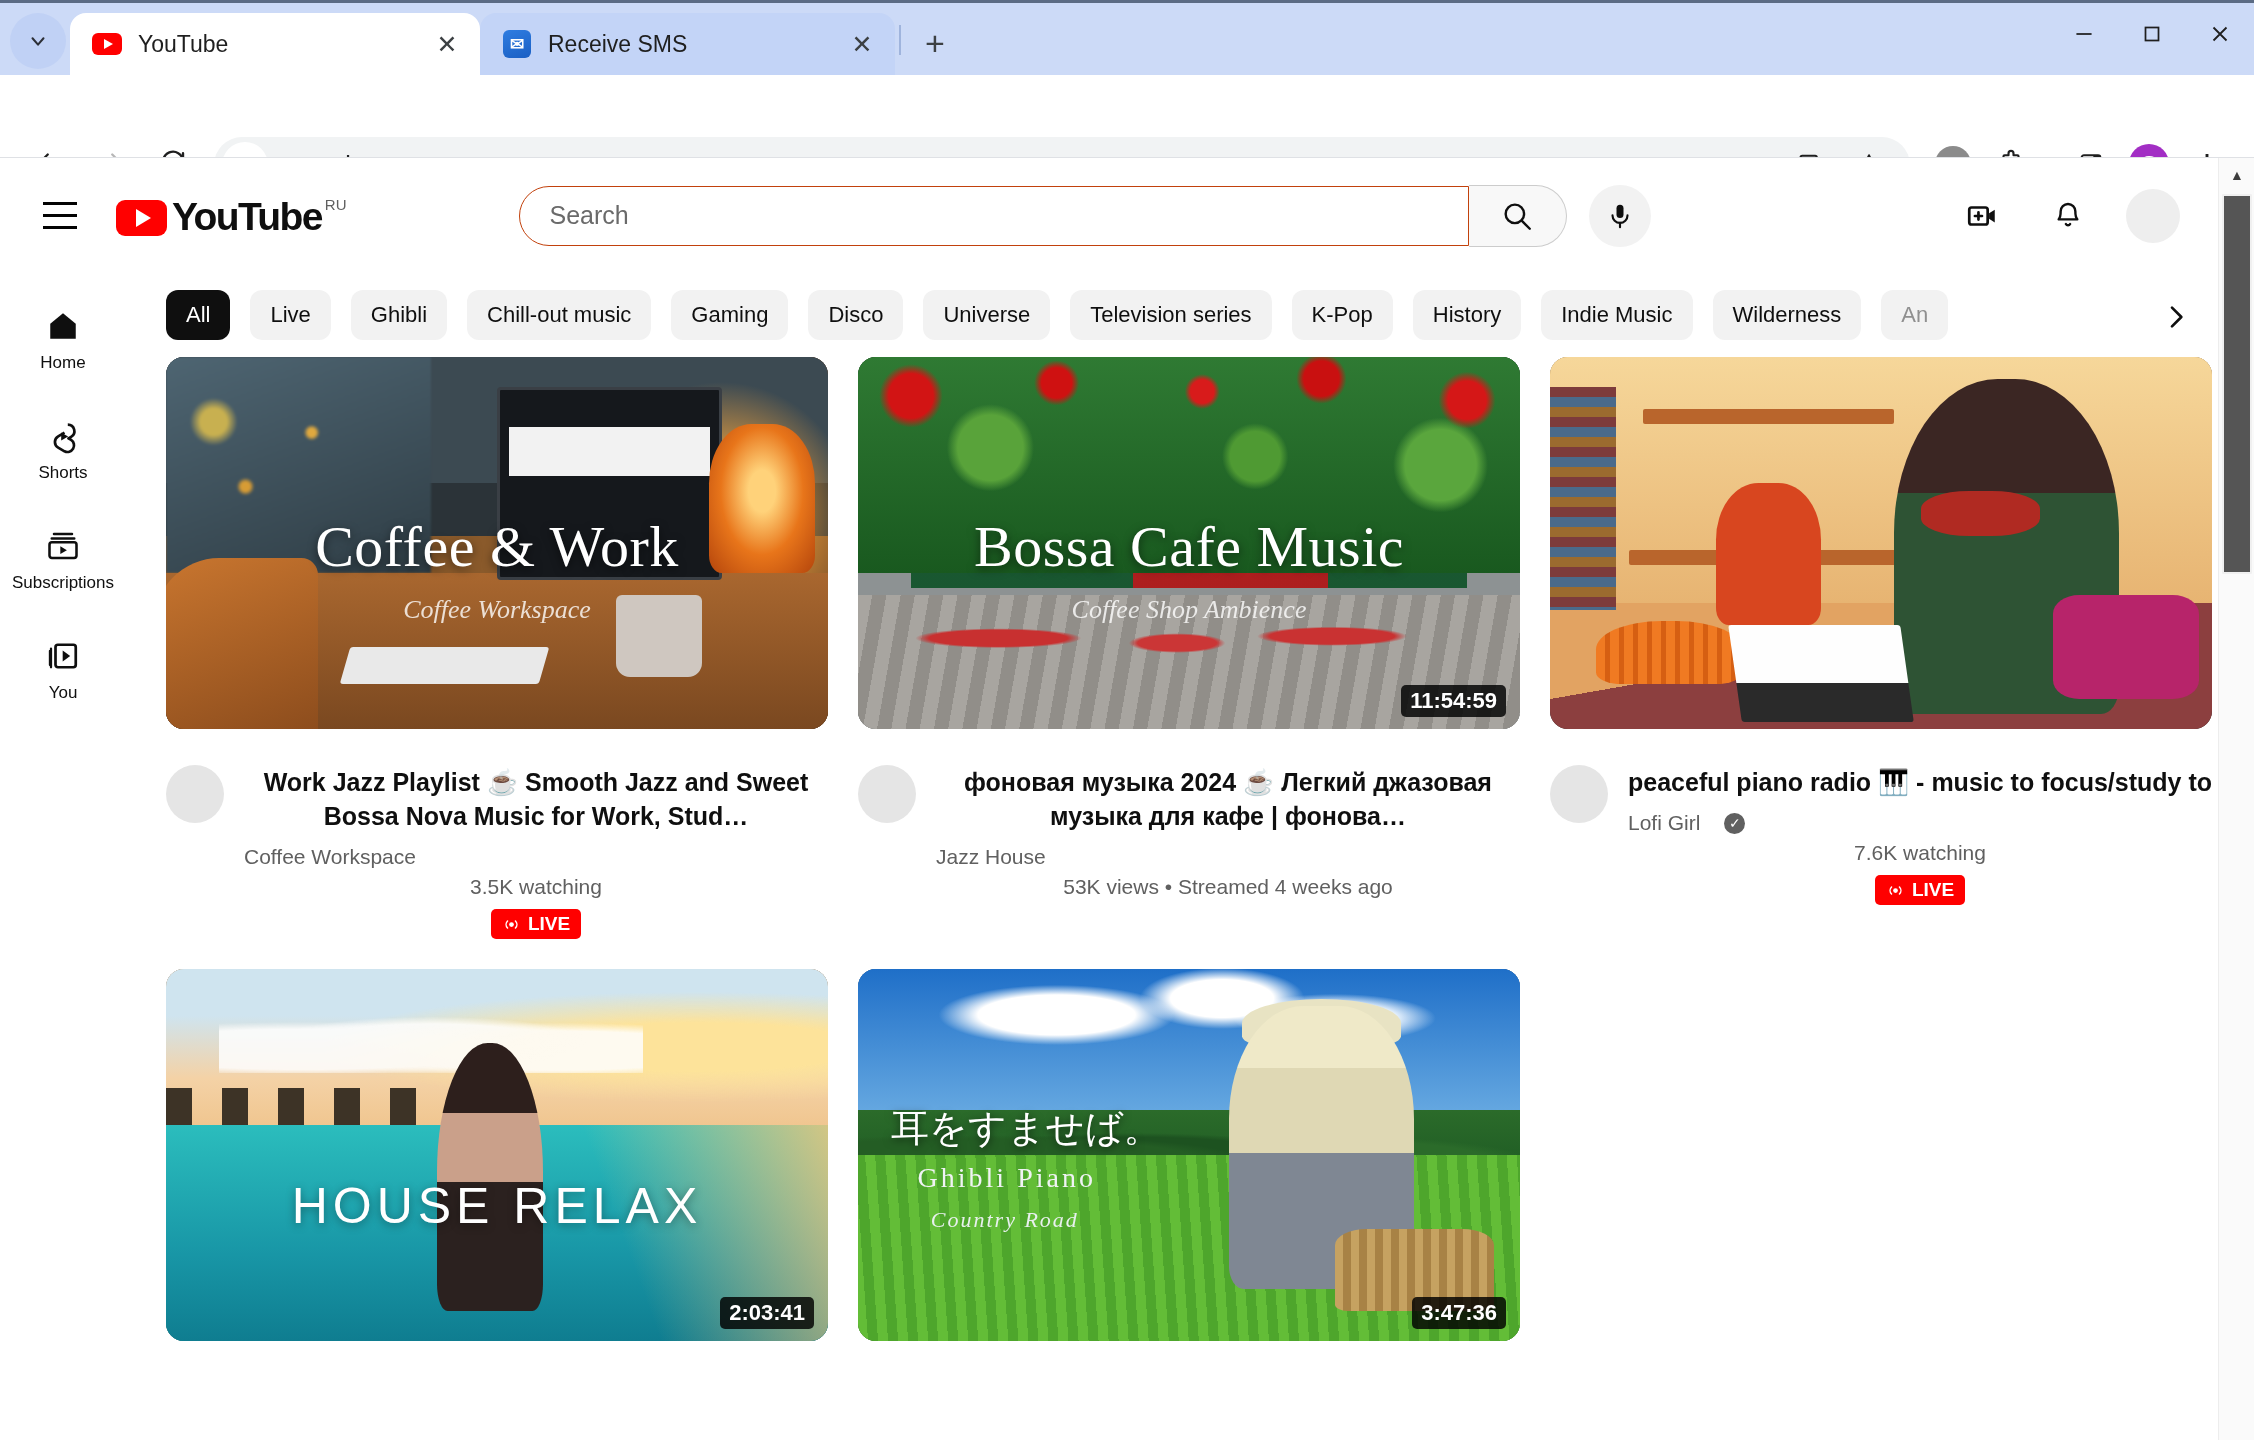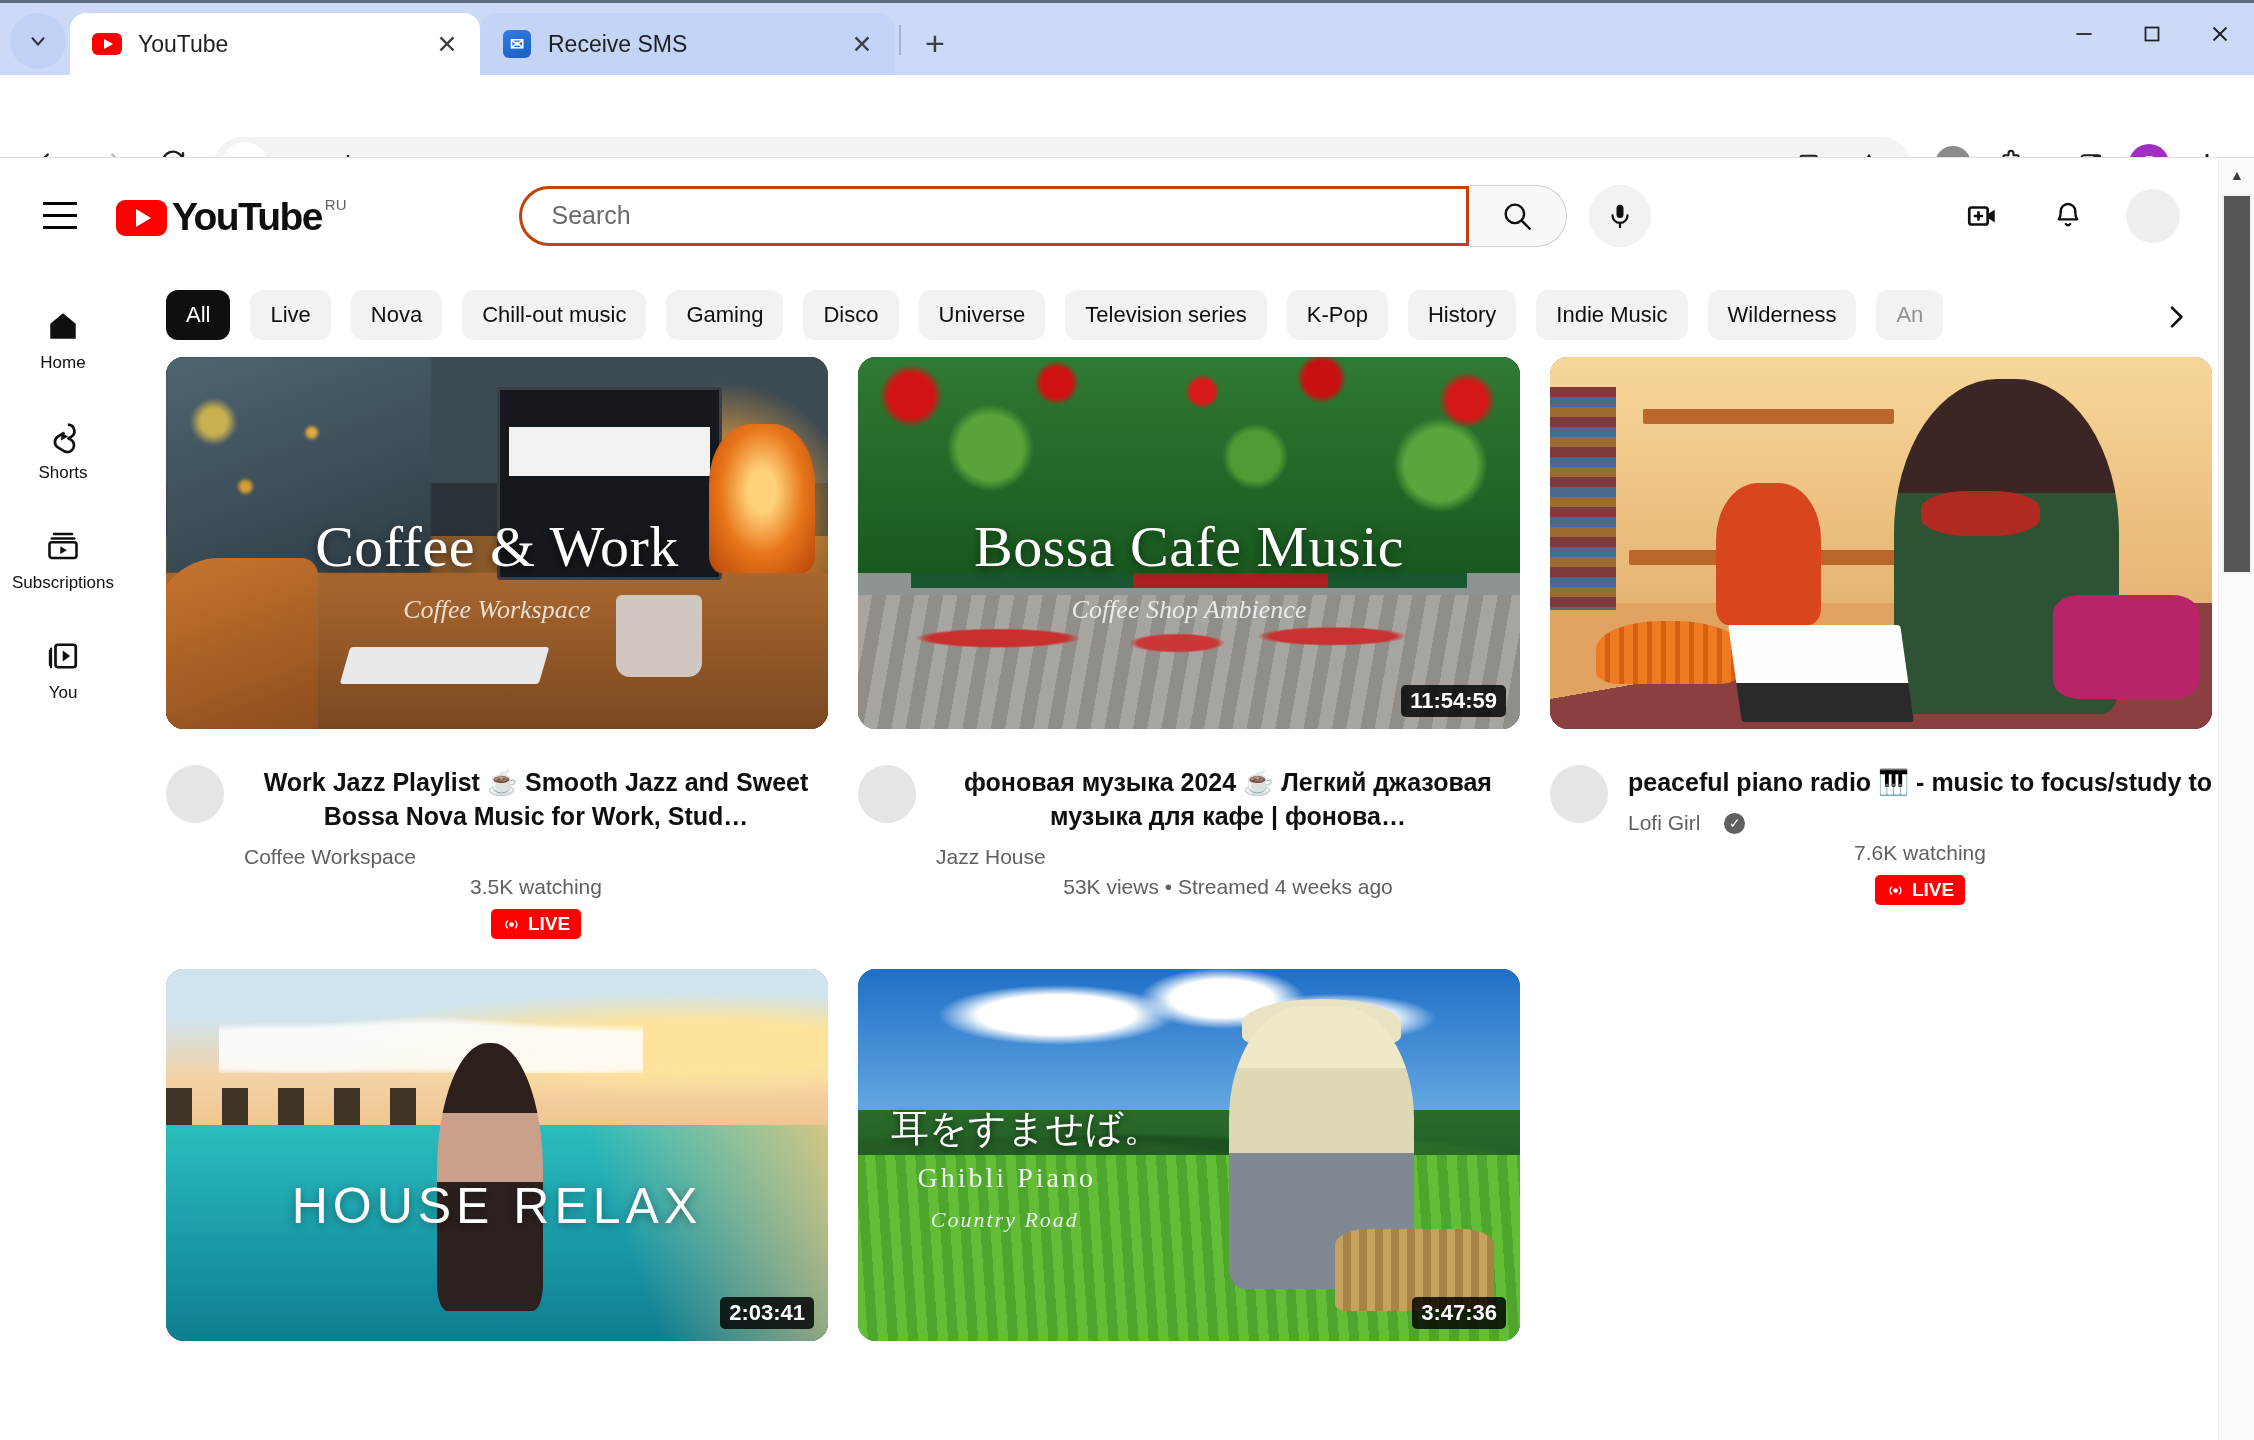--- a/index.html
+++ b/index.html
@@ -139,21 +139,21 @@
     margin-left: 5px; margin-top: 2px; line-height: 42px;
   }
   .yt-country {
     font-size: 15px; color: #606060; margin-left: 3px; margin-top: 2px;
   }
 
   .search-wrap {
     display: flex; align-items: center; margin-left: 172px; flex: none;
   }
   .search-box {
-    width: 950px; height: 60px; border: 3px solid #c2410c; border-radius: 30px 0 0 30px;
+    width: 950px; height: 60px; border: 1px solid #c2410c; border-radius: 30px 0 0 30px;
     display: flex; padding-left: 30px; background: #fff;
   }
   .search-box input {
     border: none; outline: none; font-size: 25px; color: #222;
     width: 100%; background: transparent; font-family: "Liberation Sans", sans-serif;
   }
   .search-box input::placeholder { color: #6a6a6a; }
   .search-btn {
     width: 98px; height: 62px; background: #f8f8f8; border: 1px solid #ccc;
     border-left: none; border-radius: 0 31px 31px 0;
@@ -727,21 +727,21 @@
           <path d="M4 7v12.5M3.3 8.5v9.5" stroke="#0f0f0f" stroke-width="1.5" stroke-linecap="round"></path>
           <path d="M11.8 8.4l5 3.6-5 3.6z" fill="#0f0f0f"></path>
         </svg>
         <div class="mini-label">You</div>
       </div>
     </div>
 
     <div class="chips-row">
       <div class="chip selected">All</div>
       <div class="chip">Live</div>
-      <div class="chip">Nova</div>
+      <div class="chip">Ghibli</div>
       <div class="chip">Chill-out music</div>
       <div class="chip">Gaming</div>
       <div class="chip">Disco</div>
       <div class="chip">Universe</div>
       <div class="chip">Television series</div>
       <div class="chip">K-Pop</div>
       <div class="chip">History</div>
       <div class="chip">Indie Music</div>
       <div class="chip">Wilderness</div>
       <div class="chip cut">An</div>

